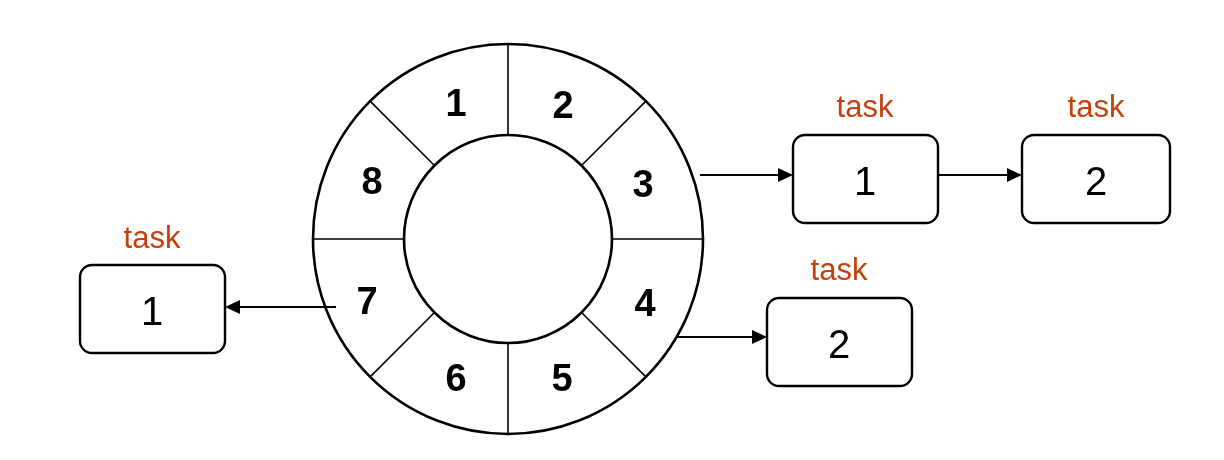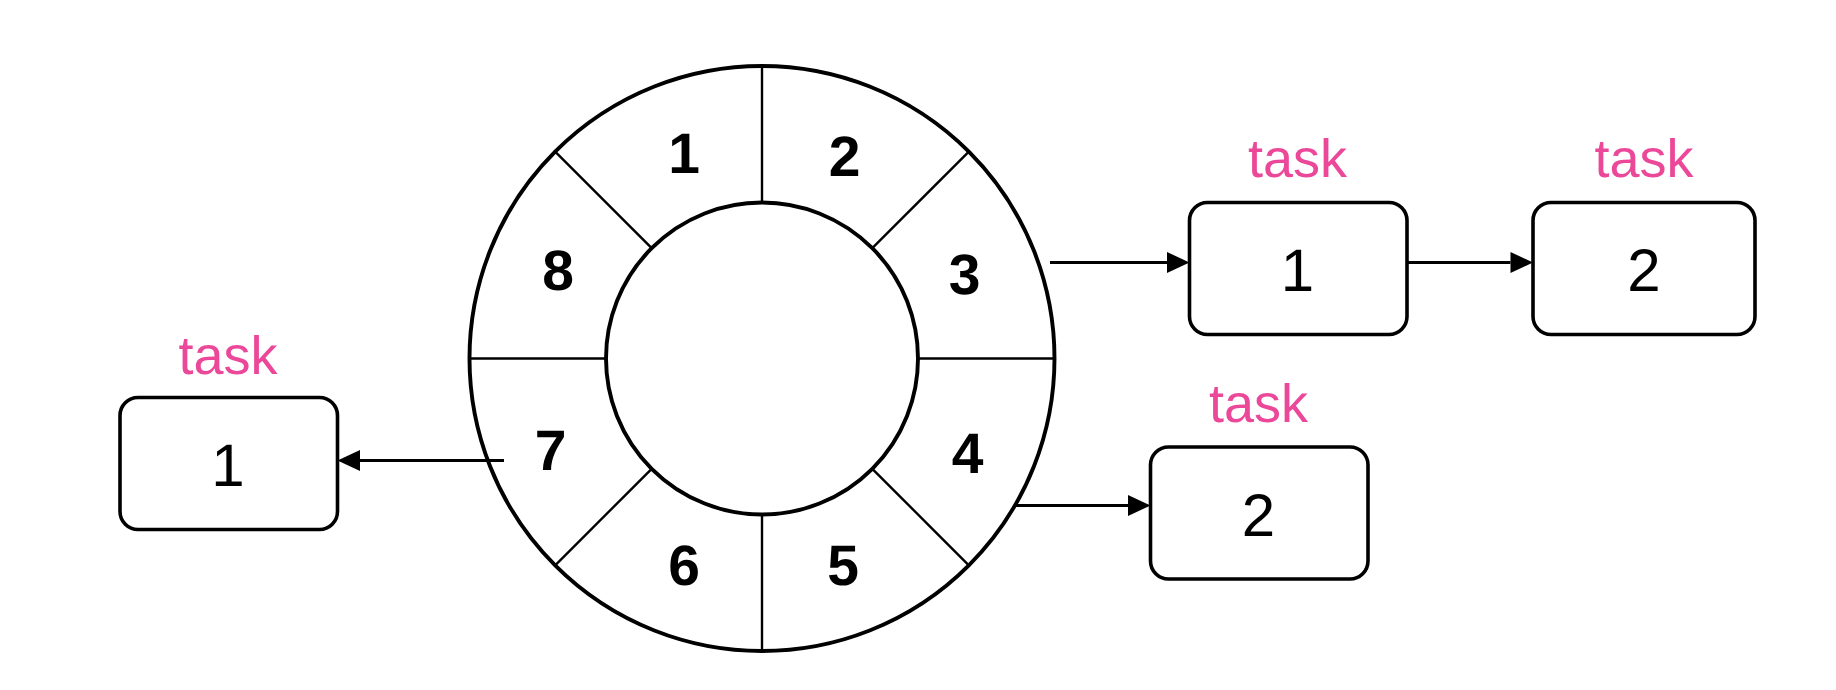--- a/index.html
+++ b/index.html
@@ -55,23 +55,23 @@
     font-weight: 700;
     color: #000000;
     line-height: 1;
     white-space: nowrap;
     user-select: none;
   }
   .task-caption {
     position: absolute;
     transform: translate(-50%, -50%);
     font-family: "Liberation Sans", sans-serif;
-    font-size: 36px;
+    font-size: 31px;
     font-weight: 400;
-    color: #ec4899;
+    color: #c2410c;
     line-height: 1;
     white-space: nowrap;
     user-select: none;
   }
   .task-value {
     position: absolute;
     transform: translate(-50%, -50%);
     font-family: "Liberation Sans", sans-serif;
     font-size: 40px;
     font-weight: 400;

